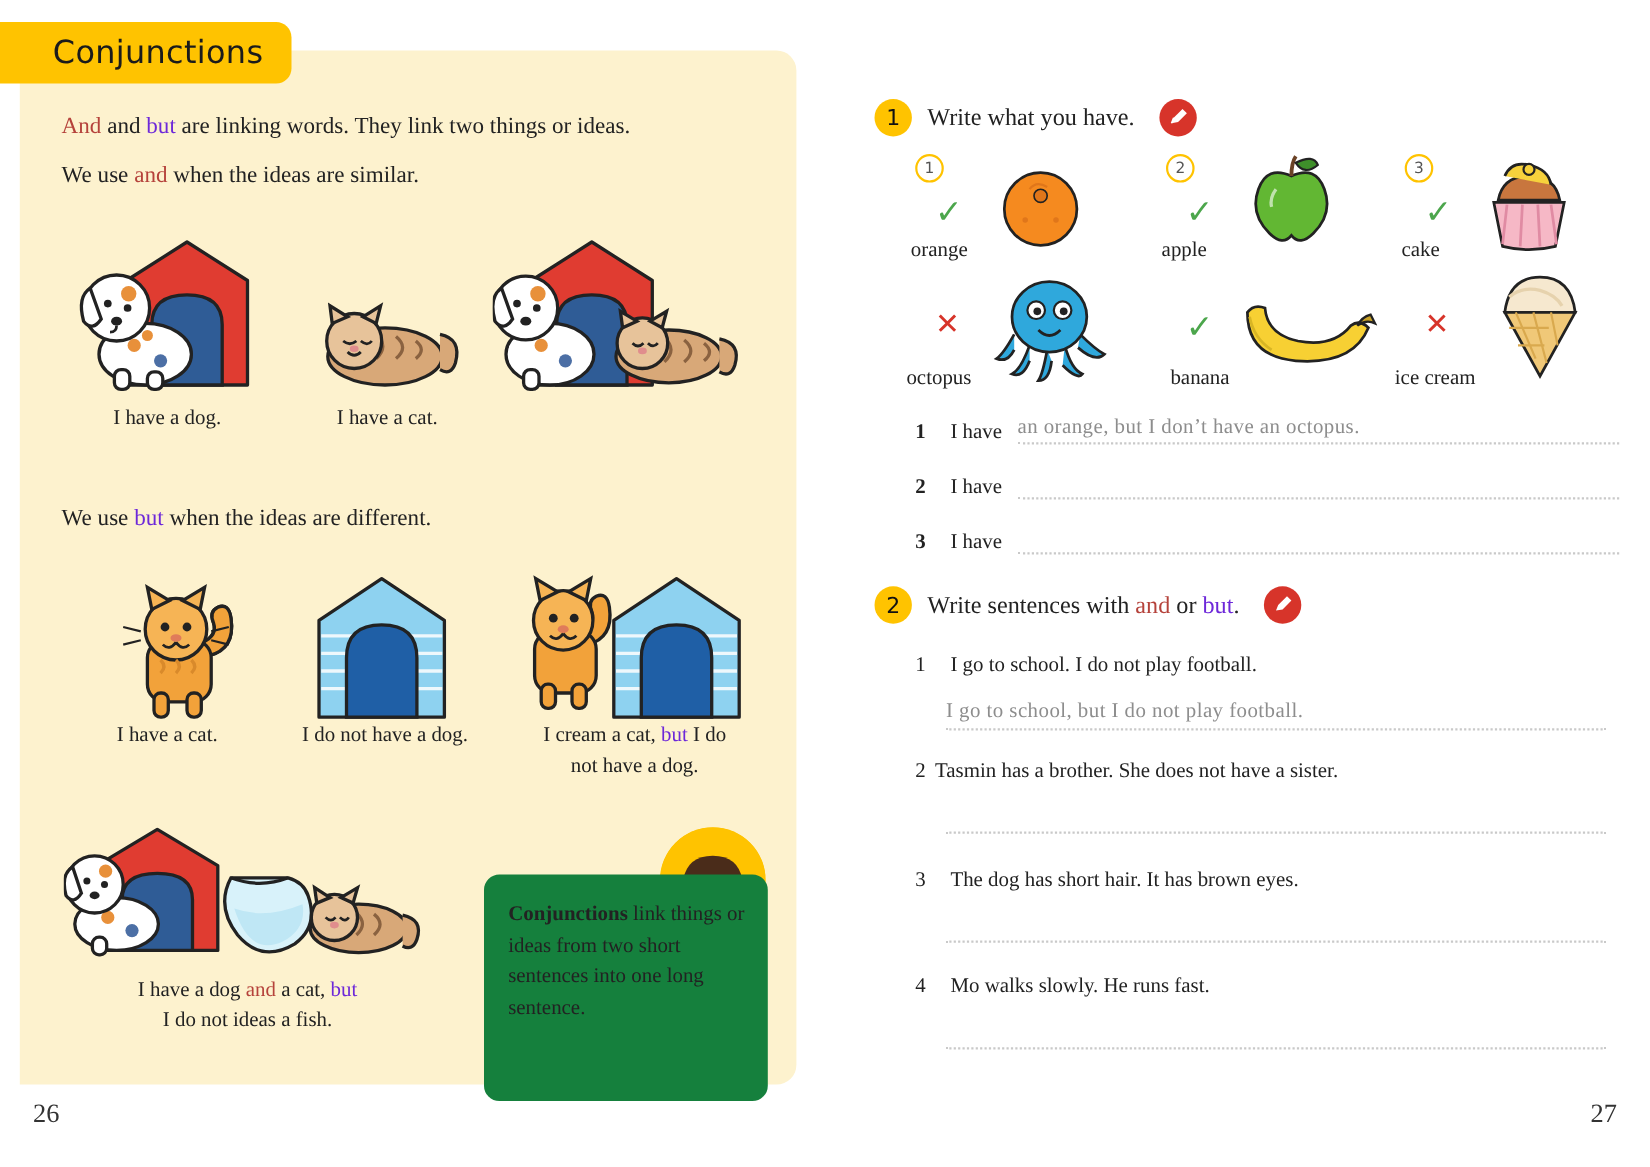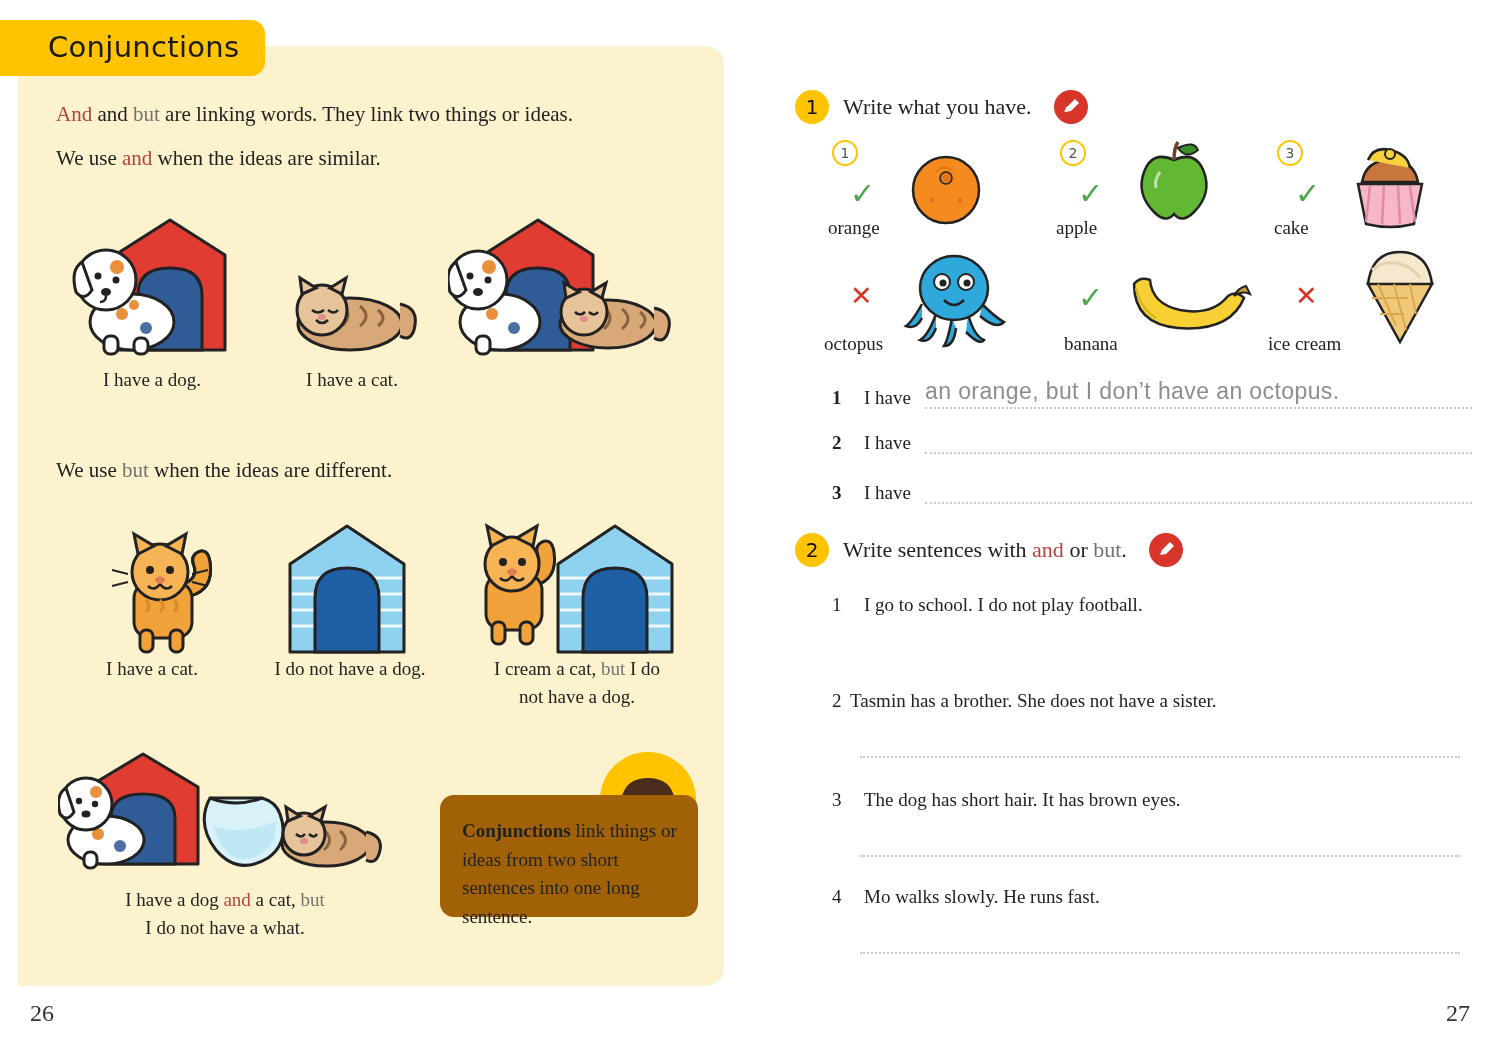--- a/index.html
+++ b/index.html
@@ -32,32 +32,32 @@
     position:absolute; left:18px; top:46px;
     width:706px; height:940px;
     background:#FDF2CE;
     border-radius:0 18px 18px 0;
   }
   .intro {
     position:absolute; left:56px; top:98px; width:640px;
     font-size:21px; line-height:1.55;
   }
   .kw-and { color:#B5423B; }
-  .kw-but { color:#737373; }
+  .kw-but { color:#6d28d9; }
   .lead-2 { position:absolute; left:56px; top:146px; font-size:21px; }
   .lead-3 { position:absolute; left:56px; top:458px; font-size:21px; }
 
   .caption { position:absolute; text-align:center; font-size:19px; line-height:1.45; }
 
   
   .art { position:absolute; }
 
   .fact-box {
-    position:absolute; left:440px; top:795px; width:258px; height:122px;
-    background:#a16207; border-radius:14px;
+    position:absolute; left:440px; top:795px; width:258px; height:206px;
+    background:#15803d; border-radius:14px;
     padding:22px 20px 0 22px;
     font-size:19px; line-height:1.5;
   }
   .fact-box b { font-weight:bold; }
   .kid-badge {
     position:absolute; left:600px; top:752px;
     width:96px; height:96px; border-radius:50%;
     background:#FFC300; overflow:hidden;
   }
 
@@ -86,22 +86,22 @@
     display:flex; align-items:center; justify-content:center;
   }
   .food-label { font-size:19px; }
   .tick { color:#4CA64C; font-size:30px; font-family:"DejaVu Sans", sans-serif; }
   .cross { color:#D7342A; font-size:27px; font-weight:bold; font-family:"DejaVu Sans", sans-serif; }
 
   .ans-row { position:absolute; display:flex; align-items:flex-end; gap:14px; }
   .ans-idx { font-size:19px; width:18px; font-weight:bold; }
   .ans-stem { font-size:19px; }
   .handwrite {
-    font-family:Liberation Sans, sans-serif;
-    color:#8d8d8d; font-size:23px; letter-spacing:0.4px;
+    font-family:Liberation Serif, serif;
+    color:#8d8d8d; font-size:19px; letter-spacing:0.4px;
   }
   .sent-line { position:absolute; font-size:19px; }
   .write-line { position:absolute; border-bottom:2px dotted #c9c9c9; }
 </style>
 </head>
 <body>
 
 <div class="page">
 
   <div class="left-page">
@@ -252,21 +252,21 @@
       <path d="M236 82 q11 7 0 15 M250 79 q11 9 0 19 M266 78 q11 10 0 20 M282 79 q11 9 0 19" stroke="#8A6240" stroke-width="3" fill="none"></path>
       <path d="M308 80 q19 4 13 22 q-4 11 -13 6" fill="#D8A878" stroke="#222" stroke-width="3"></path>
       <circle cx="246" cy="82" r="21" fill="#E7C39A" stroke="#222" stroke-width="3"></circle>
       <path d="M230 69 L228 55 L242 64 Z" fill="#E7C39A" stroke="#222" stroke-width="3"></path>
       <path d="M263 69 L267 55 L252 64 Z" fill="#E7C39A" stroke="#222" stroke-width="3"></path>
       <path d="M238 82 q5 5 9 0 M251 82 q5 5 8 0" stroke="#222" stroke-width="2.5" fill="none"></path>
       <ellipse cx="246" cy="89" rx="4" ry="3" fill="#E08D8D"></ellipse>
     </svg>
     <div class="caption" style="left:60px; top:886px; width:330px;">
       <span>I have a dog </span><span class="kw-and">and</span><span> a cat, </span><span class="kw-but">but</span><br>
-      <span>I do not have a what.</span>
+      <span>I do not ideas a fish.</span>
     </div>
 
     <div class="kid-badge">
       <svg width="96" height="96" viewBox="0 0 96 96">
         <circle cx="48" cy="48" r="48" fill="#FFC300"></circle>
         <circle cx="48" cy="56" r="27" fill="#F3C79A" stroke="#222" stroke-width="2.5"></circle>
         <path d="M21 48 q4 -22 27 -22 q23 0 27 22 q-27 8 -54 0 Z" fill="#4A2C1A"></path>
         <rect x="24" y="48" width="20" height="14" rx="6" fill="#2F9AD6" stroke="#222" stroke-width="2.5"></rect>
         <rect x="52" y="48" width="20" height="14" rx="6" fill="#2F9AD6" stroke="#222" stroke-width="2.5"></rect>
         <path d="M44 55 h8" stroke="#222" stroke-width="2.5"></path>
@@ -392,20 +392,23 @@
       </div>
       <div class="pencil-badge">
         <svg width="20" height="20" viewBox="0 0 20 20">
             <path d="M4 15 l2-5 L14 2 l4 4 l-8 8 z" fill="#fff"></path>
           </svg>
       </div>
     </div>
 
     <div class="sent-line" style="left:82px; top:594px;">1</div>
     <div class="sent-line" style="left:114px; top:594px; width:600px;">I go to school. I do not play football.</div>
+    <div style="position:absolute; left:110px; top:636px; width:600px; border-bottom:2px dotted #c9c9c9; padding-bottom:4px;">
+      <span class="handwrite">I go to school, but I do not play football.</span>
+    </div>
 
     <div class="sent-line" style="left:82px; top:690px;">2</div>
     <div class="sent-line" style="left:100px; top:690px; width:600px;">Tasmin has a brother. She does not have a sister.</div>
     <div class="write-line" style="left:110px; top:756px; width:600px;"></div>
 
     <div class="sent-line" style="left:82px; top:789px;">3</div>
     <div class="sent-line" style="left:114px; top:789px; width:600px;">The dog has short hair. It has brown eyes.</div>
     <div class="write-line" style="left:110px; top:855px; width:600px;"></div>
 
     <div class="sent-line" style="left:82px; top:886px;">4</div>

